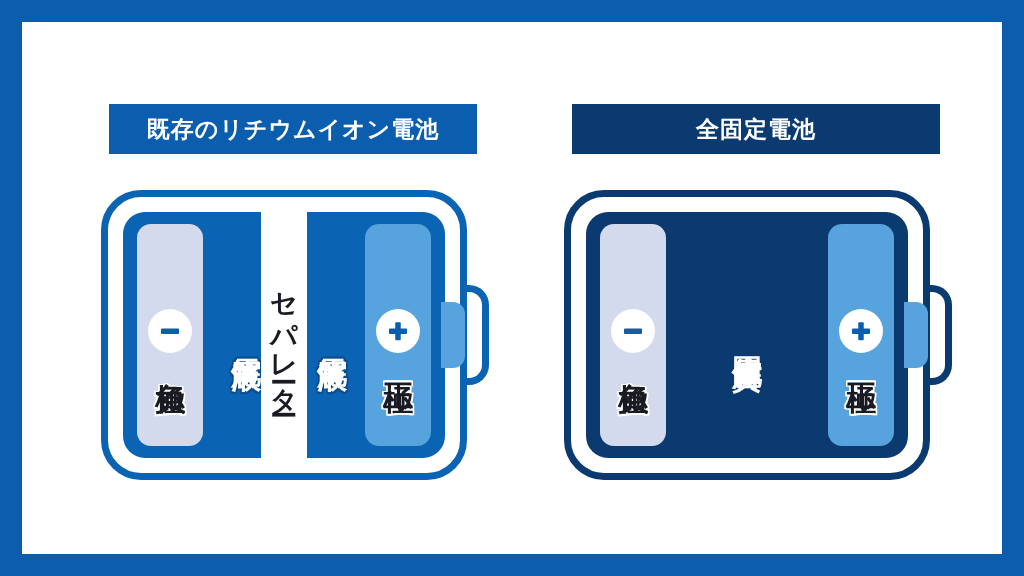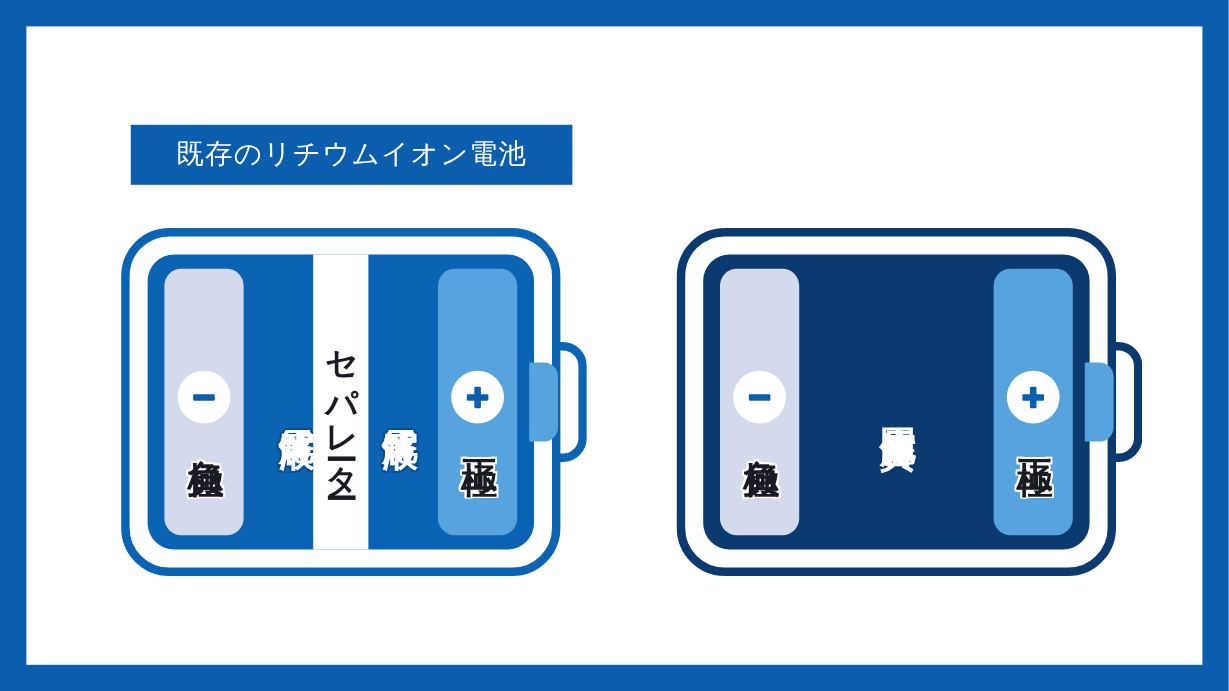--- a/index.html
+++ b/index.html
@@ -46,21 +46,21 @@
     position: absolute;
     top: 82px;
     left: 22px;
     width: 368px;
     height: 50px;
     display: flex;
     align-items: center;
     justify-content: center;
     color: #ffffff;
     font-size: 23px;
-    font-weight: normal;
+    font-weight: bold;
     letter-spacing: 1px;
     line-height: 1;
   }
   .header-left  { background: #0b5ead; }
   .header-right { background: #0a3a70; }
 
   
   .battery {
     position: absolute;
     top: 168px;
@@ -270,20 +270,23 @@
           </div>
 
         </div>
 
         <div class="nub-inner"></div>
       </div>
     </div>
 
     <div class="panel panel-right">
 
+      <div class="header header-right">
+        <span>全固定電池</span>
+      </div>
 
       <div class="battery">
 
         <div class="nub-outer navy"></div>
 
         <div class="shell-outer navy"></div>
 
         <div class="shell-inner navy">
 
           <div class="solid-electrolyte">

